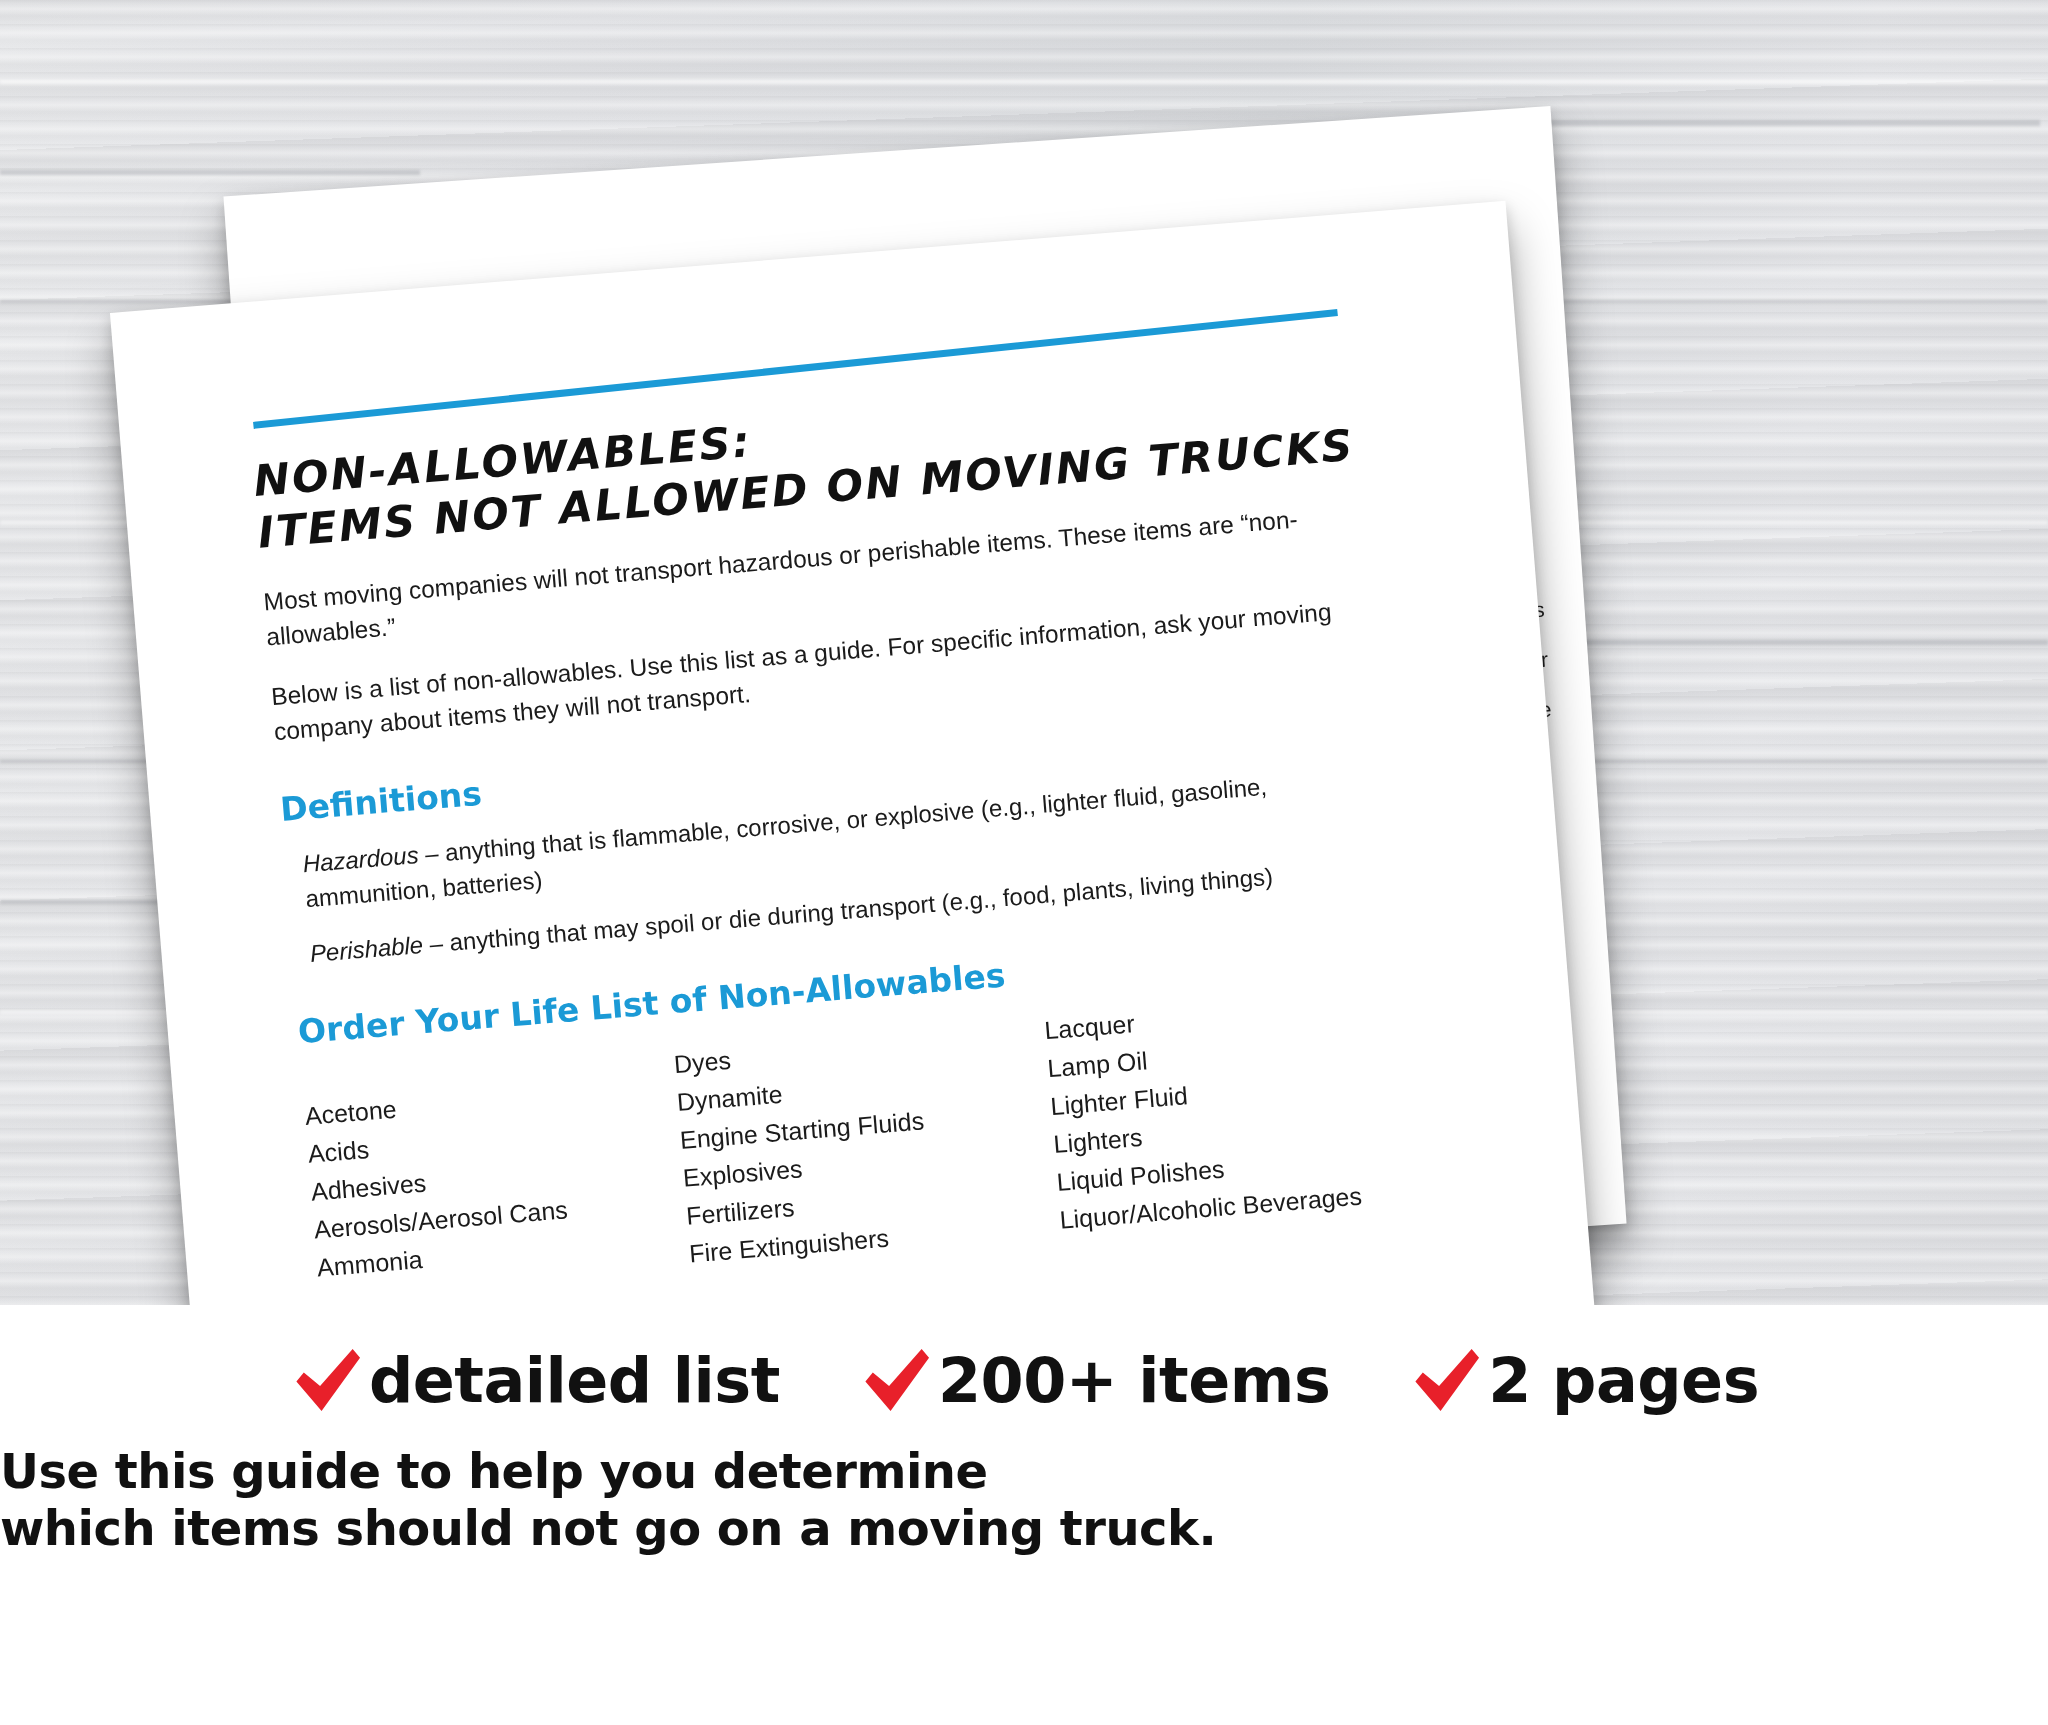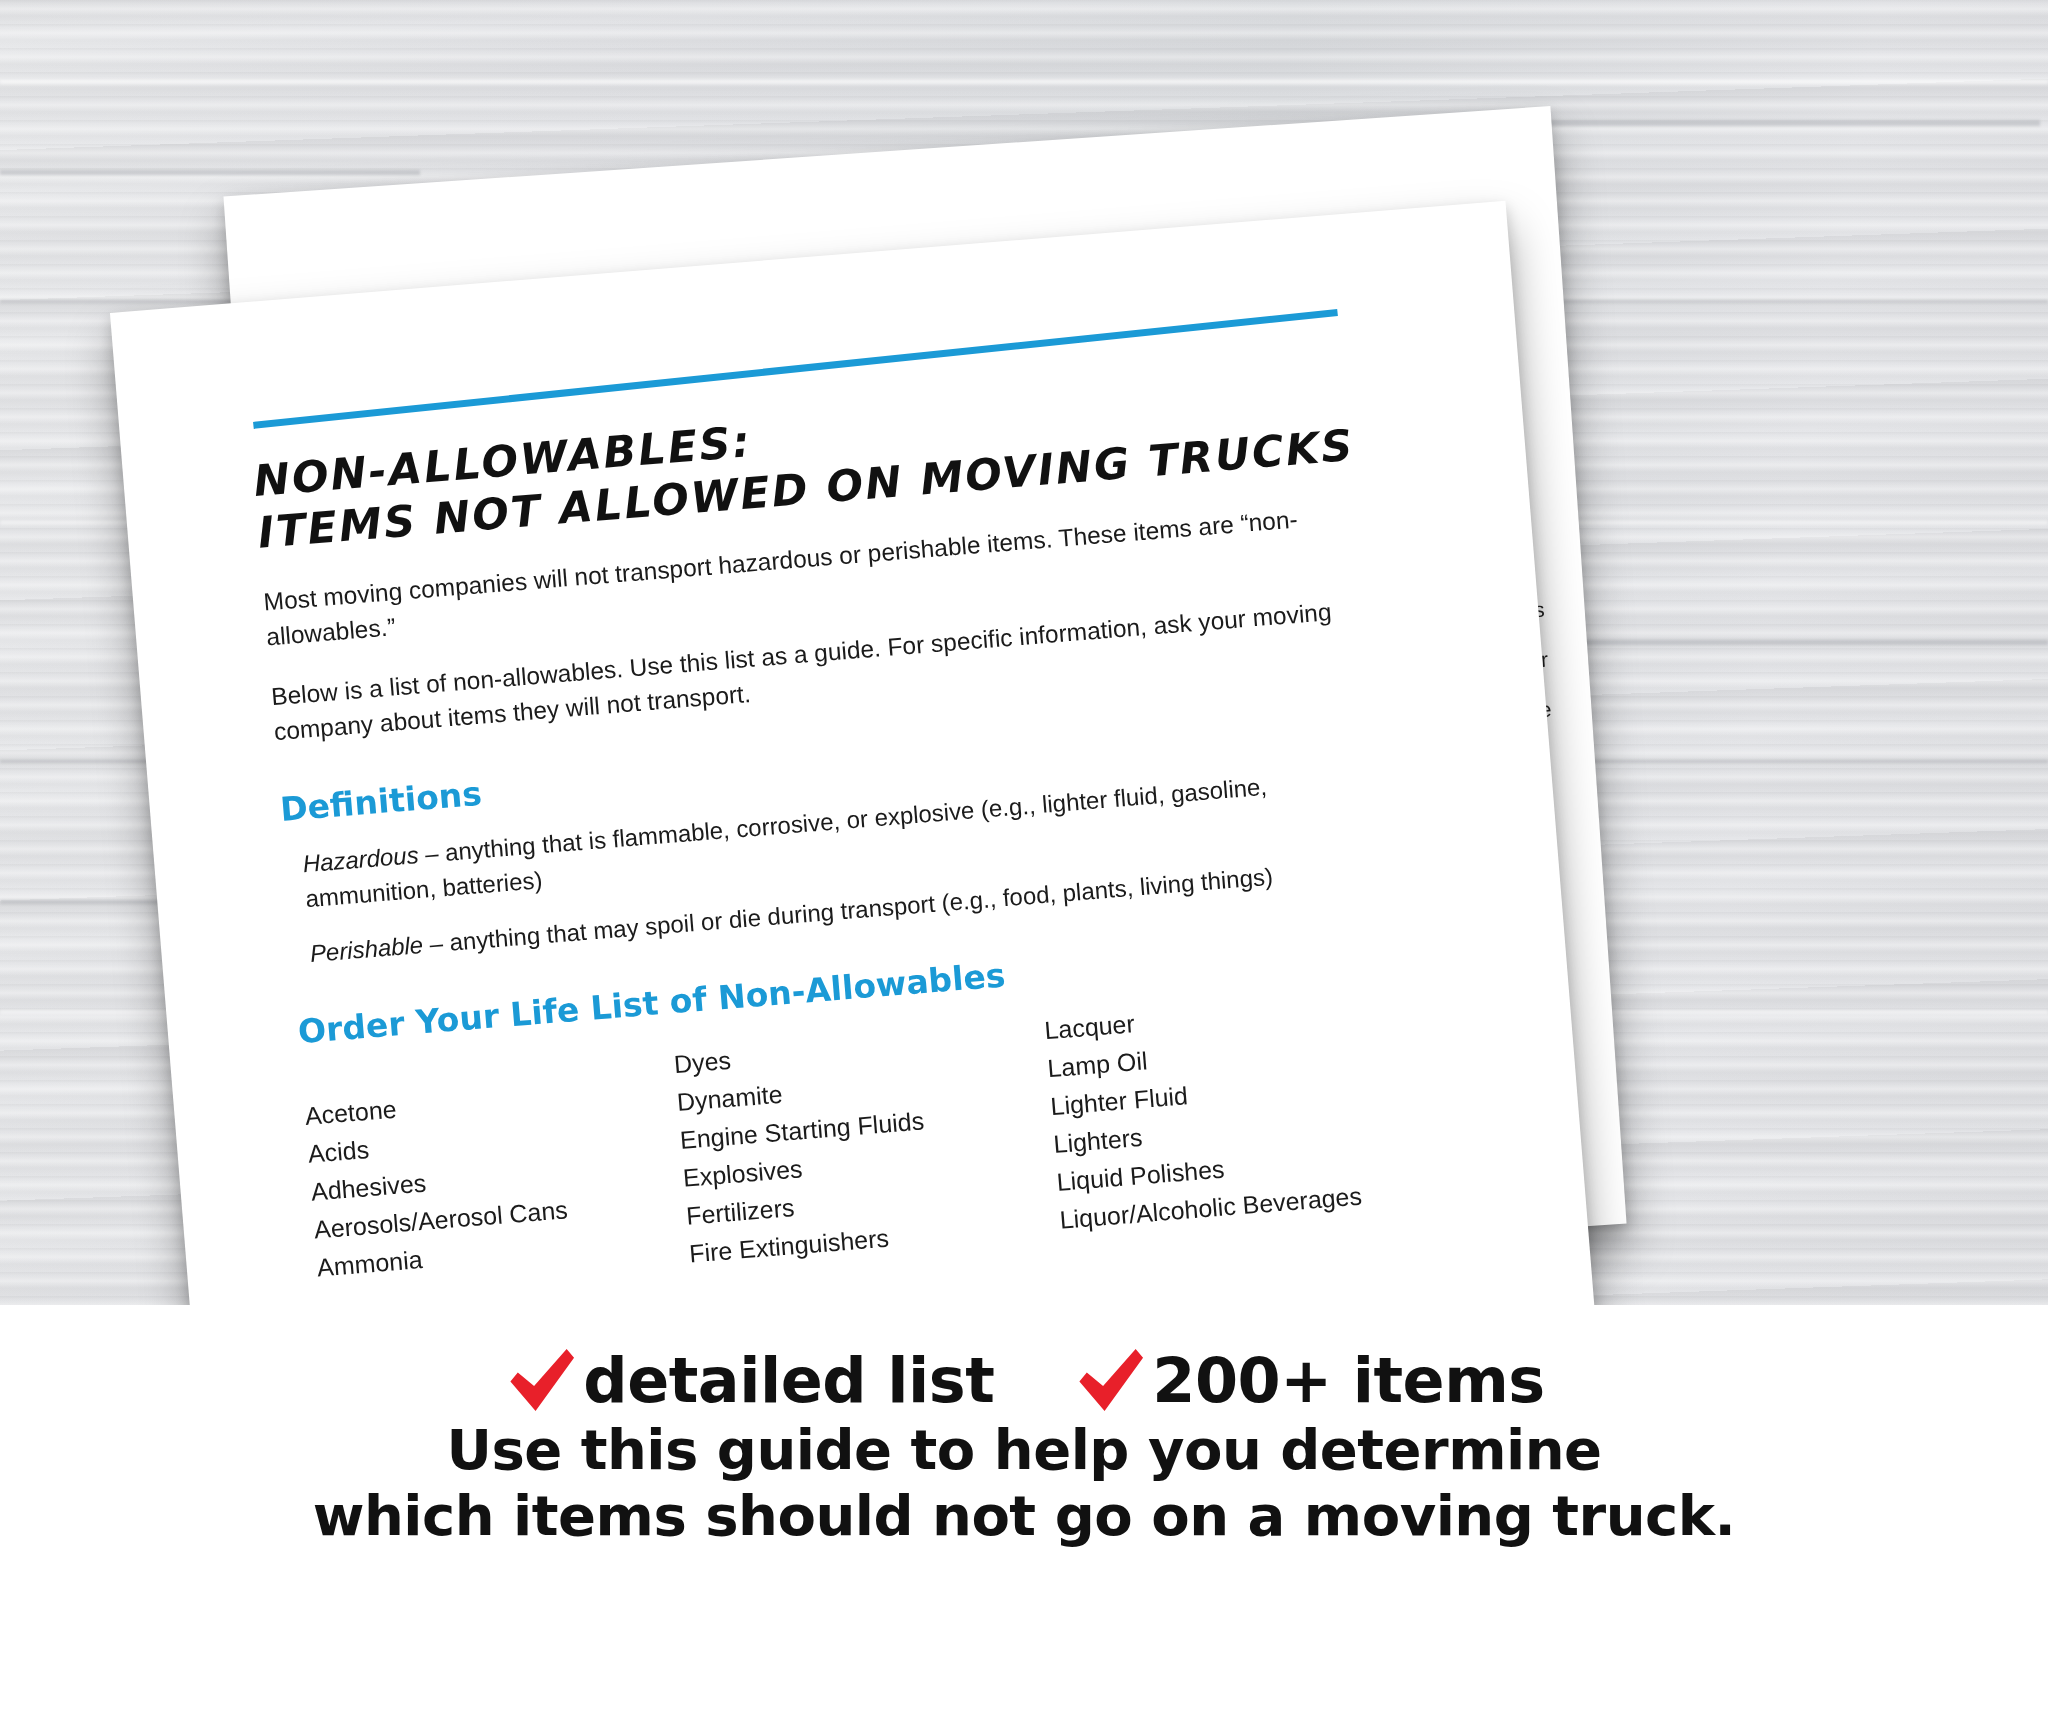--- a/index.html
+++ b/index.html
@@ -173,26 +173,27 @@
     flex: 0 0 auto;
   }
   .chk .lbl {
     font-family: "DejaVu Sans", sans-serif;
     font-weight: bold;
     font-size: 62px;
     color: #111;
     letter-spacing: -0.5px;
   }
   #tagline {
-    text-align: center;
+    text-align: left;
     font-family: "DejaVu Sans", sans-serif;
     font-weight: bold;
-    font-size: 56px;
+    font-size: 48px;
     line-height: 1.18;
     color: #111;
+    margin-top: 26px;
     letter-spacing: -0.5px;
   }
 </style>
 </head>
 <body>
 
 <div id="stage">
 
   <div id="bg">
     <div class="grain" style="left:0;top:80px;width:2048px;height:4px;"></div>
@@ -276,20 +277,28 @@
 
       <div class="chk">
         <span class="mark">
           <svg viewBox="0 0 100 100" width="74" height="74" aria-hidden="true">
             <path d="M10 52 L20 40 L42 58 L86 8 L96 20 L44 92 Z" fill="#e8202a"></path>
           </svg>
         </span>
         <span class="lbl">200+ items</span>
       </div>
 
+      <div class="chk">
+        <span class="mark">
+          <svg viewBox="0 0 100 100" width="74" height="74" aria-hidden="true">
+            <path d="M10 52 L20 40 L42 58 L86 8 L96 20 L44 92 Z" fill="#e8202a"></path>
+          </svg>
+        </span>
+        <span class="lbl">2 pages</span>
+      </div>
 
     </div>
 
     <div id="tagline">
       <div>Use this guide to help you determine</div>
       <div>which items should not go on a moving truck.</div>
     </div>
   </div>
 
 </div>

